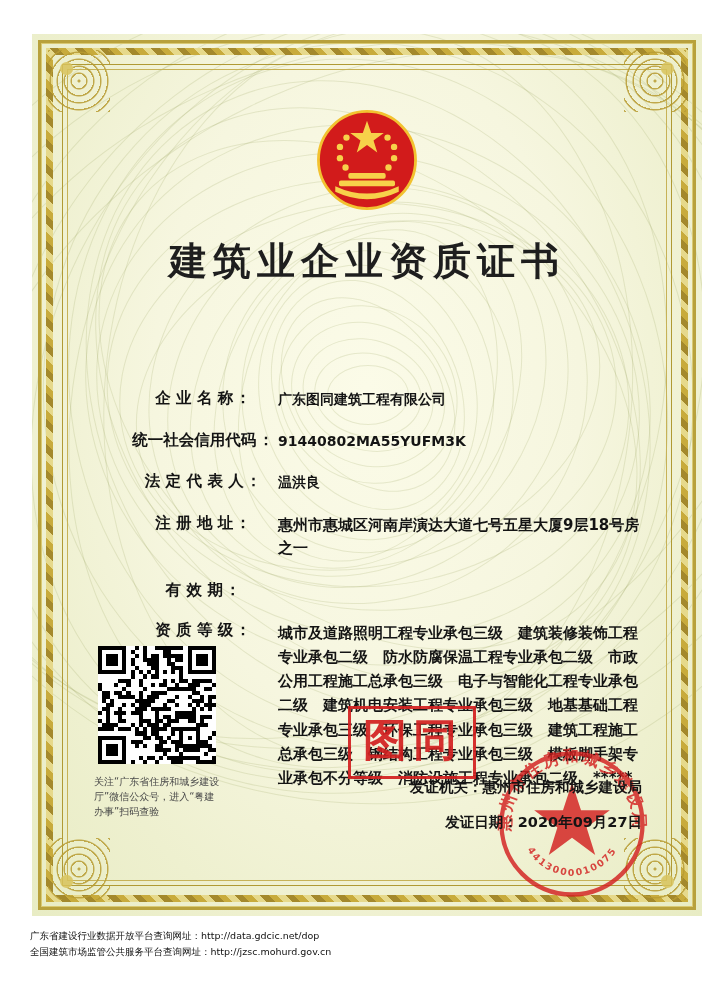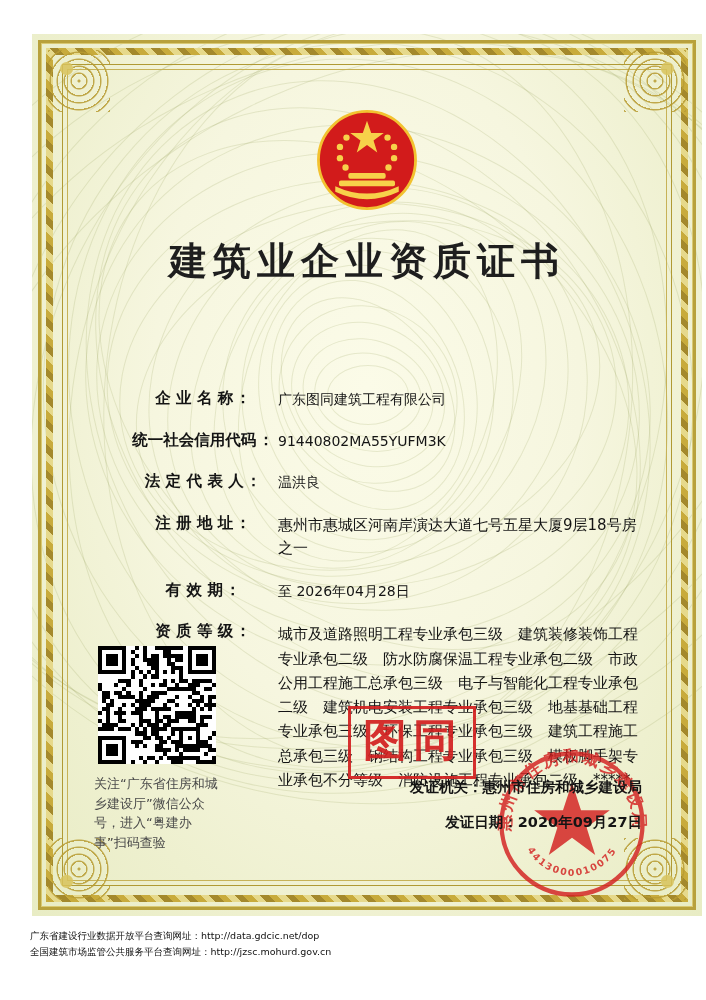--- a/index.html
+++ b/index.html
@@ -140,39 +140,40 @@
     display: flex;
     justify-content: center;
   }
   .f-label .colon { margin-left: 2px; }
   .f-value {
     font-size: 14px;
     color: #141414;
     line-height: 1.55;
     padding-top: 1px;
     max-width: 415px;
+    font-weight: bold;
   }
   .f-value.small { font-size: 15px; }
   .f-value.qual { font-size: 15px; line-height: 1.62; }
 
   
   .qr {
     position: absolute;
     left: 22px;
     top: 568px;
     width: 118px;
     height: 118px;
     background: #fff;
   }
   .qr-caption {
     position: absolute;
     left: 18px;
     top: 696px;
     width: 130px;
-    font-size: 13px;
+    font-size: 10px;
     color: #4a4a4a;
     line-height: 1.5;
   }
 
   
   .red-stamp-text {
     position: absolute;
     left: 272px;
     top: 628px;
     font-size: 44px;
@@ -328,21 +329,20 @@
           <span class="colon">：</span>
         </div>
         <div class="f-value small">惠州市惠城区河南岸演达大道七号五星大厦9层18号房之一</div>
       </div>
 
       <div class="field">
         <div class="f-label">
           <span>有 效 期</span>
           <span class="colon">：</span>
         </div>
-        <div class="f-value">至 2026年04月28日</div>
       </div>
 
       <div class="field">
         <div class="f-label">
           <span>资 质 等 级</span>
           <span class="colon">：</span>
         </div>
         <div class="f-value qual">城市及道路照明工程专业承包三级　建筑装修装饰工程专业承包二级　防水防腐保温工程专业承包二级　市政公用工程施工总承包三级　电子与智能化工程专业承包二级　建筑机电安装工程专业承包三级　地基基础工程专业承包三级　环保工程专业承包三级　建筑工程施工总承包三级　钢结构工程专业承包三级　模板脚手架专业承包不分等级　消防设施工程专业承包二级　*****</div>
       </div>
 

